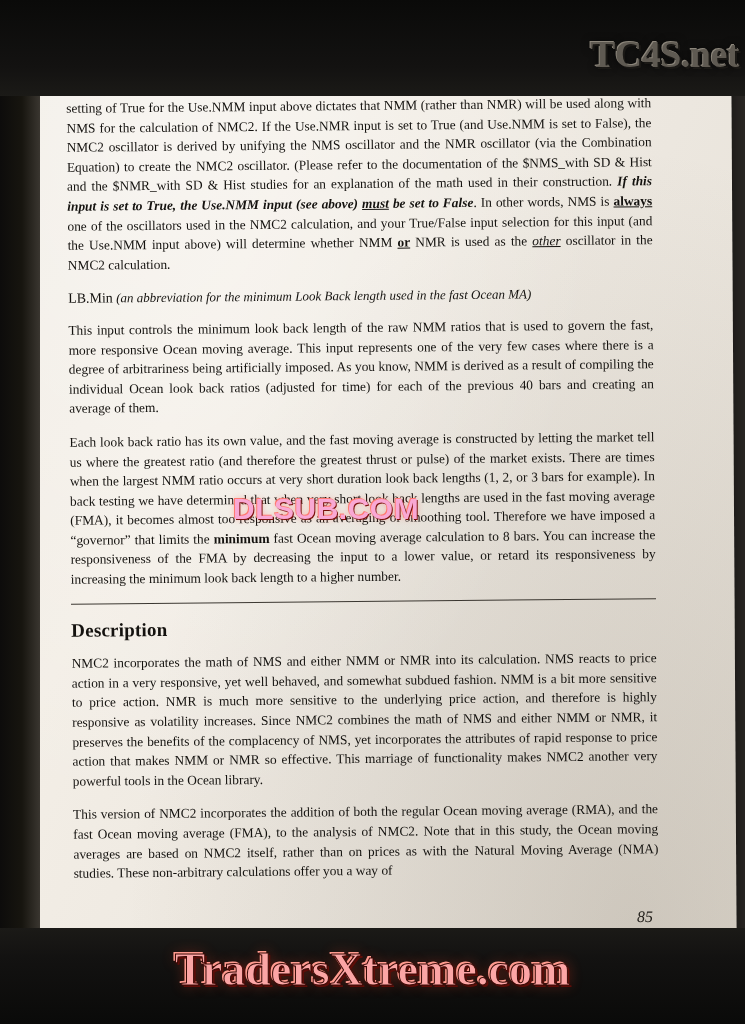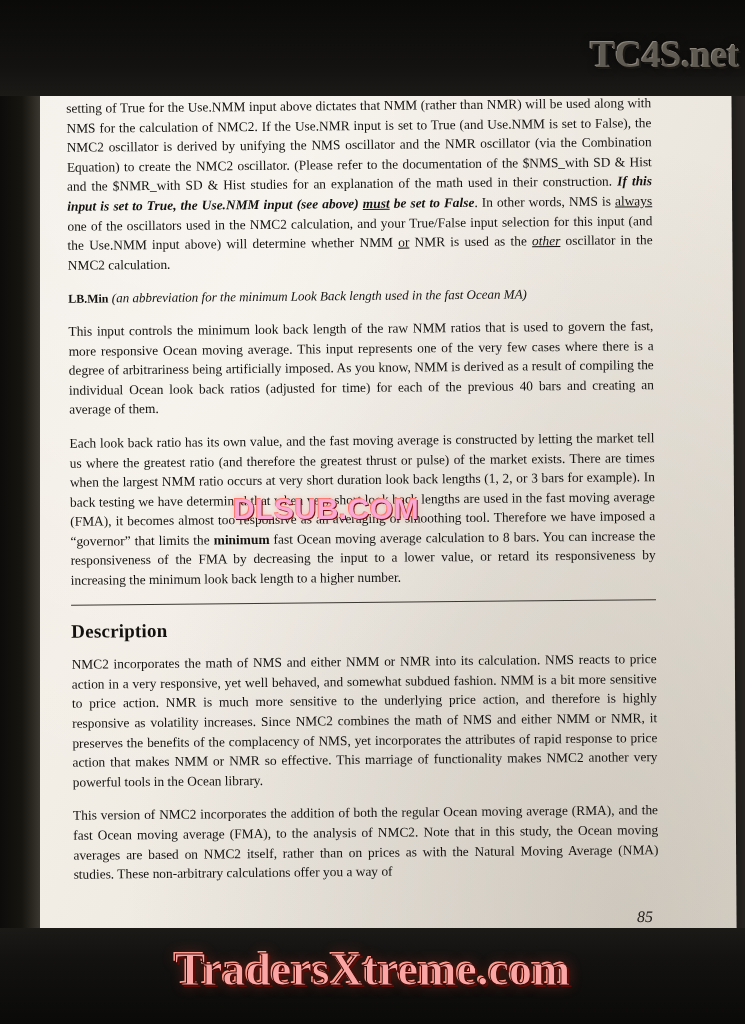--- a/index.html
+++ b/index.html
@@ -74,28 +74,28 @@
     text-align: justify;
     transform: rotate(-0.55deg);
   }
   .para {
     margin: 0 0 14px 0;
     text-align: justify;
   }
   .bold { font-weight: bold; }
   .bi { font-weight: bold; font-style: italic; }
   .u { text-decoration: underline; font-style: italic; }
-  .bu { font-weight: normal; text-decoration: underline; margin-top: 45px; }
+  .bu { font-weight: bold; text-decoration: underline; margin-top: 45px; }
 
   .heading-run {
     margin: 0 0 12px 0;
   }
   .heading-run .term {
-    font-weight: bold;
-    font-size: 12px;
+    font-weight: normal;
+    font-size: 14px;
   }
   .heading-run .desc {
     font-style: italic;
     font-size: 13px;
   }
 
   hr.rule {
     border: none;
     border-top: 1.4px solid #3b3731;
     margin: 12px 0 16px 0;

